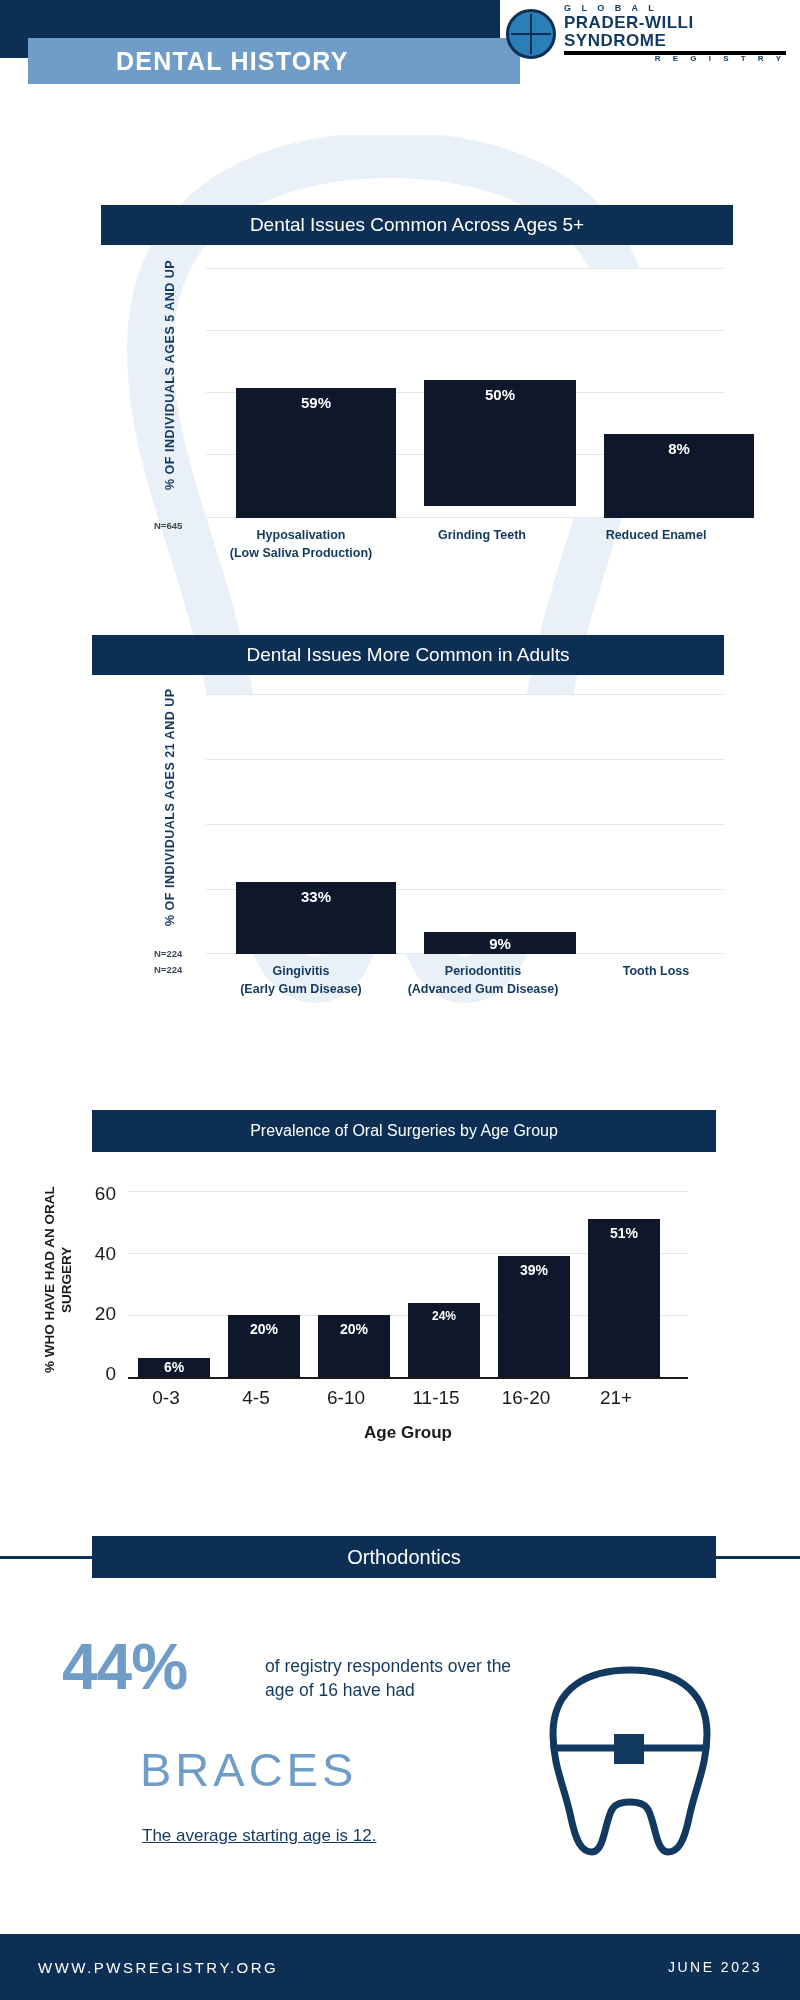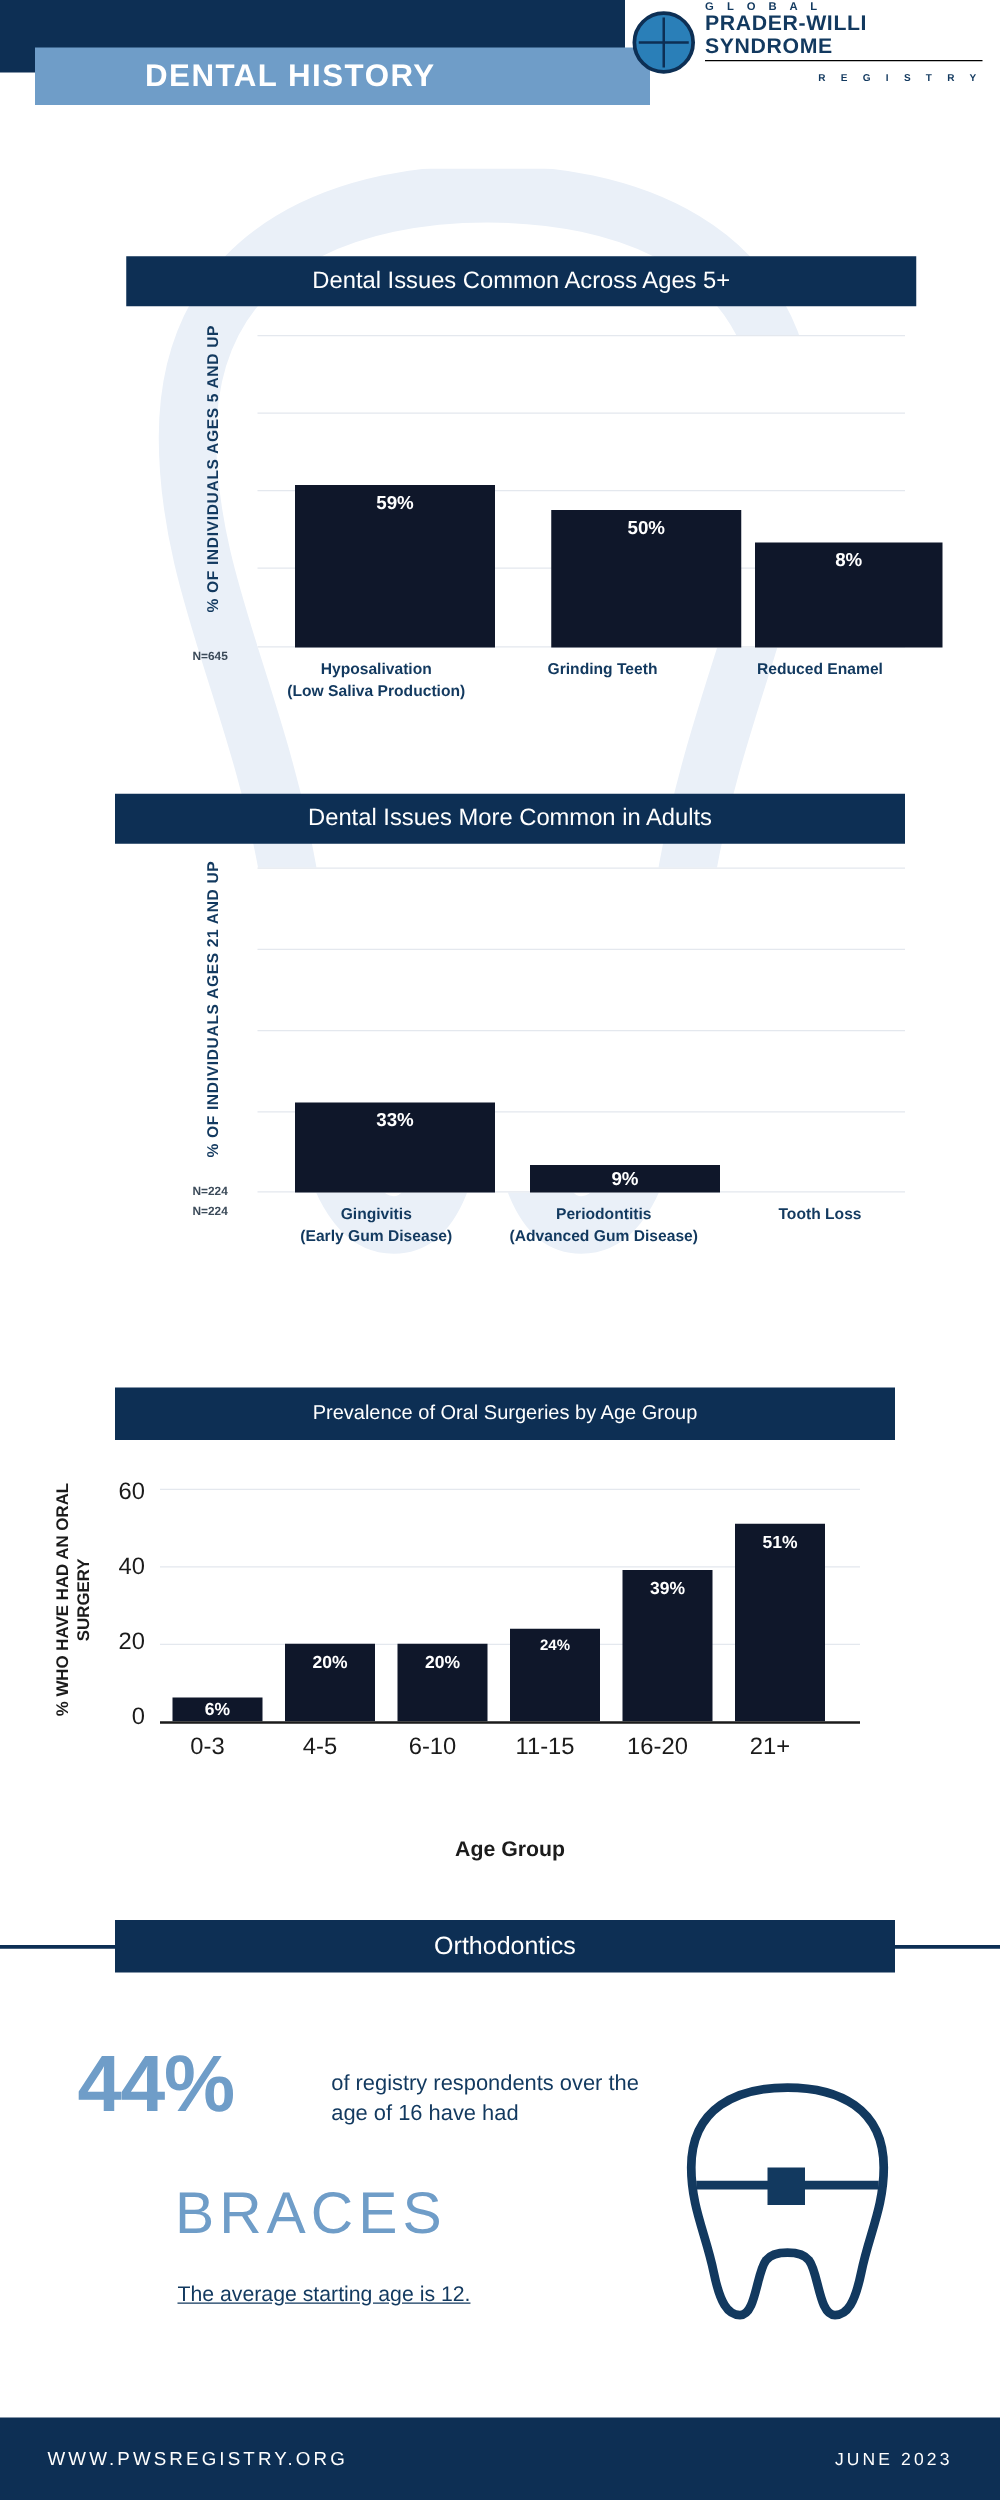--- a/index.html
+++ b/index.html
@@ -32,21 +32,21 @@
   .logo .globe:before{
     content:"";position:absolute;left:50%;top:2px;bottom:2px;width:2px;background:#0d2f54;transform:translateX(-50%);
   }
   .logo .globe:after{
     content:"";position:absolute;top:50%;left:2px;right:2px;height:2px;background:#0d2f54;transform:translateY(-50%);
   }
   .logo .txt{line-height:1.05;}
   .logo .l1{font-size:9px;letter-spacing:4px;color:#12395f;font-weight:bold;}
   .logo .l2{font-size:17px;letter-spacing:0.5px;color:#12395f;font-weight:bold;}
   .logo .l3{font-size:8px;letter-spacing:5px;color:#12395f;font-weight:bold;text-align:right;
-            border-top:1px solid #000000;margin-top:2px;padding-top:10px;}
+            border-top:4px solid #000000;margin-top:2px;padding-top:0;}
 
   
   .watermark{
     position:absolute;left:110px;top:135px;width:560px;height:870px;z-index:0;opacity:1;
   }
 
   
   .banner{
     position:absolute;background:#0d2f54;color:#fff;display:flex;align-items:center;justify-content:center;
     font-size:19px;
@@ -66,21 +66,21 @@
   .ylabel{
     position:absolute;font-size:12.5px;font-weight:bold;color:#12395f;
     writing-mode:vertical-rl;transform:rotate(180deg);text-align:center;letter-spacing:0.5px;line-height:1.3;
   }
   .nlabel{position:absolute;font-size:9.5px;font-weight:bold;color:#3b4a59;}
 
   
   .axis-line{position:absolute;background:#1b1b1b;}
   .ytick{position:absolute;font-size:19px;color:#1b1b1b;text-align:right;width:34px;}
   .xtick{position:absolute;font-size:19px;color:#1b1b1b;text-align:center;}
-  .axis-title{position:absolute;font-size:17px;font-weight:bold;color:#1b1b1b;text-align:center;margin-top:47px;}
+  .axis-title{position:absolute;font-size:17px;font-weight:bold;color:#1b1b1b;text-align:center;}
   .yaxis-title{
     position:absolute;font-size:13.5px;font-weight:bold;color:#1b1b1b;
     writing-mode:vertical-rl;transform:rotate(180deg);text-align:center;line-height:1.25;
   }
 
   
   .ortho-rule{position:absolute;height:3px;background:#0d2f54;}
   .big-pct{
     position:absolute;font-size:64px;font-weight:bold;color:#6f9dc8;letter-spacing:-1px;
   }
@@ -133,21 +133,21 @@
   <div class="plot" style="left:114px;top:18px;width:518px;height:250px;">
     <div class="gridline" style="top:0px;"></div>
     <div class="gridline" style="top:62px;"></div>
     <div class="gridline" style="top:124px;"></div>
     <div class="gridline" style="top:186px;"></div>
     <div class="gridline" style="top:249px;"></div>
 
     <div class="bar" style="left:30px;bottom:0;width:160px;height:130px;">
       <div class="val">59%</div>
     </div>
-    <div class="bar" style="left:218px;bottom:0;width:152px;height:110px;margin-left:17px;">
+    <div class="bar" style="left:218px;bottom:12px;width:152px;height:126px;">
       <div class="val">50%</div>
     </div>
     <div class="bar" style="left:398px;bottom:0;width:150px;height:84px;">
       <div class="val">8%</div>
     </div>
   </div>
 
   <div class="cat" style="left:104px;top:276px;width:210px;">
     <div>Hyposalivation</div>
     <div>(Low Saliva Production)</div>

